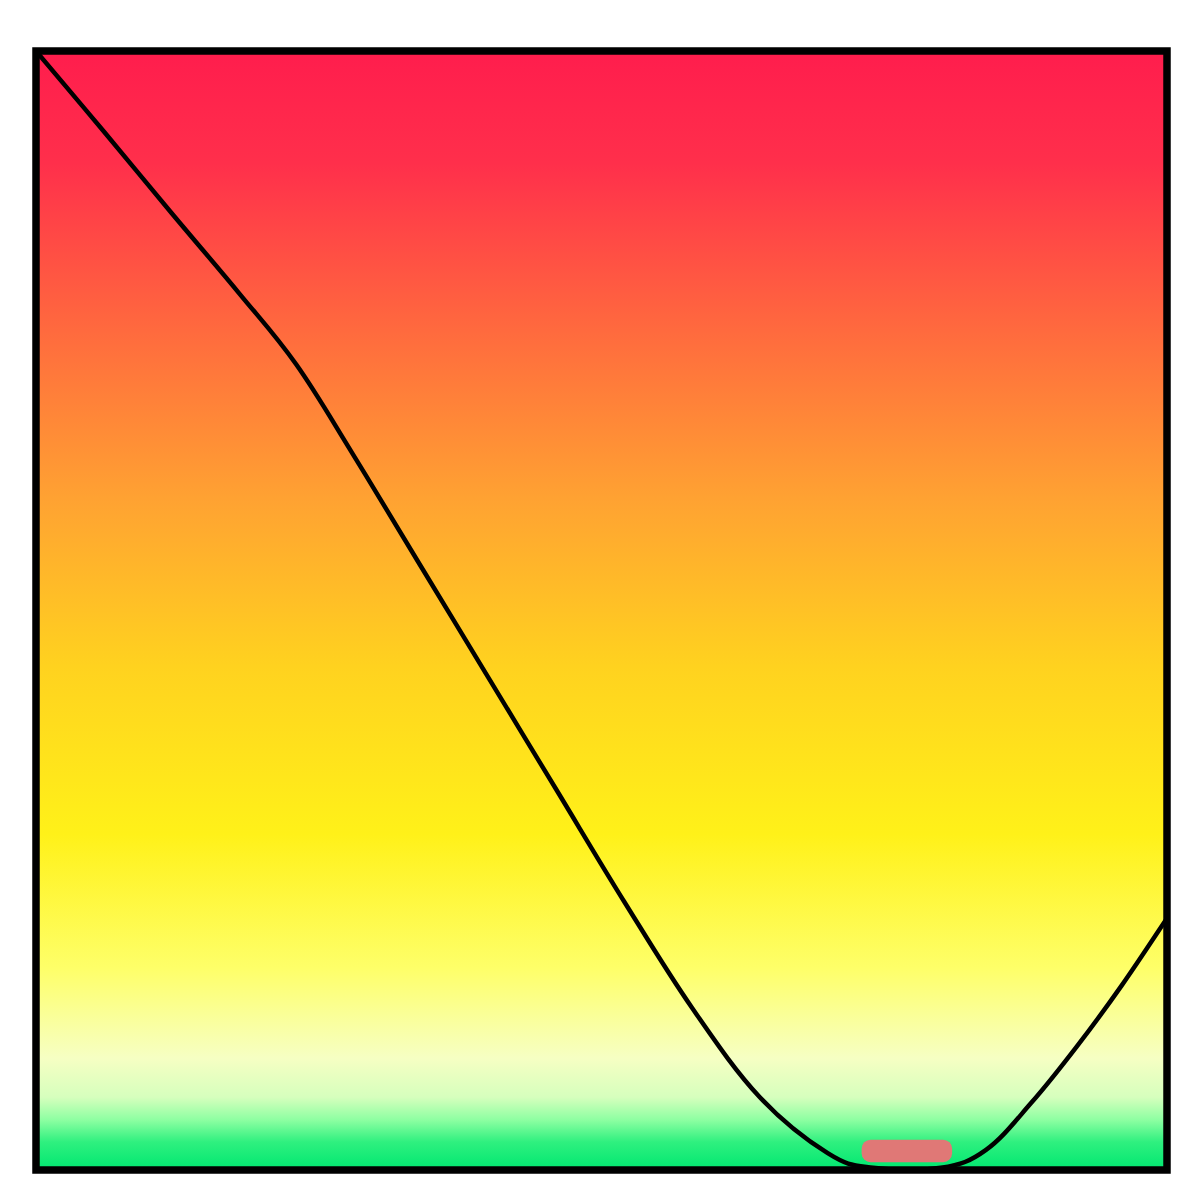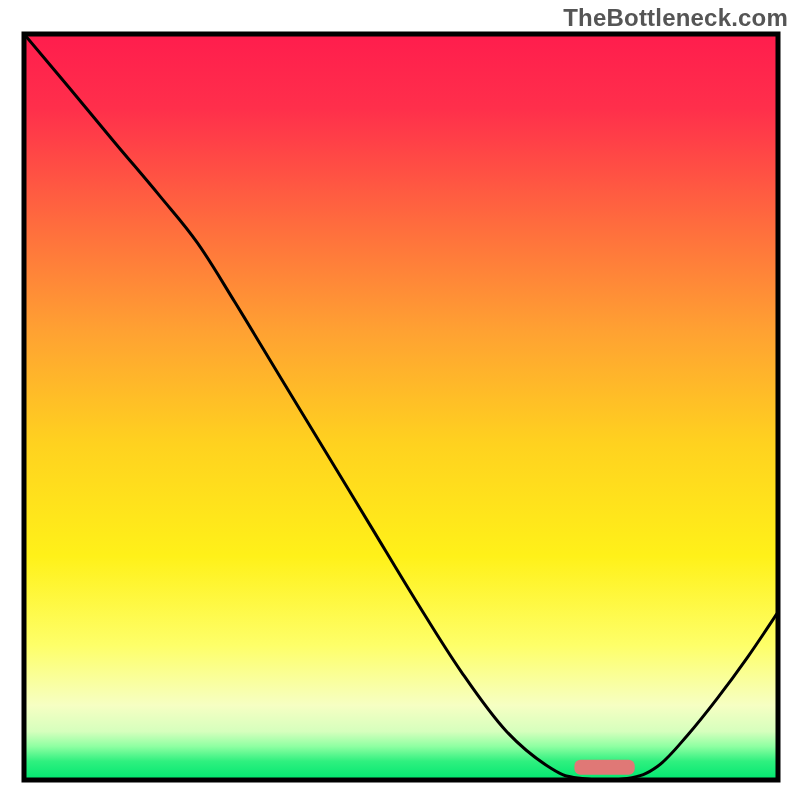--- a/index.html
+++ b/index.html
@@ -31,21 +31,20 @@
     top: 0;
     width: 800px;
     height: 800px;
     display: block;
   }
 </style>
 </head>
 <body>
 
 <div class="container">
-  <div class="watermark">TheBottleneck.com</div>
 
   <svg class="plot" viewBox="0 0 800 800" preserveAspectRatio="none">
     <defs>
       <linearGradient id="bgGrad" x1="0" y1="0" x2="0" y2="1">
           <stop offset="0.00%" stop-color="#ff1d4d"></stop>
           <stop offset="10.00%" stop-color="#ff2f4b"></stop>
           <stop offset="25.00%" stop-color="#ff6a3e"></stop>
           <stop offset="40.00%" stop-color="#ffa232"></stop>
           <stop offset="55.00%" stop-color="#ffd21f"></stop>
           <stop offset="70.00%" stop-color="#fff119"></stop>

